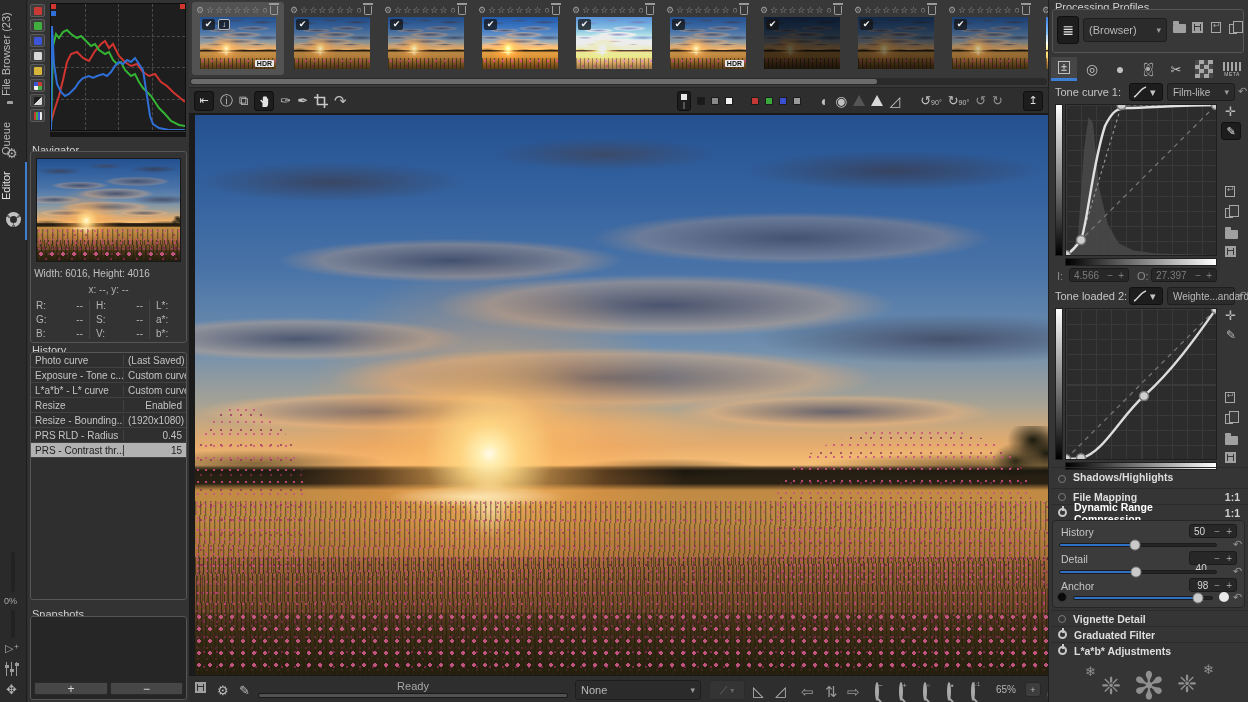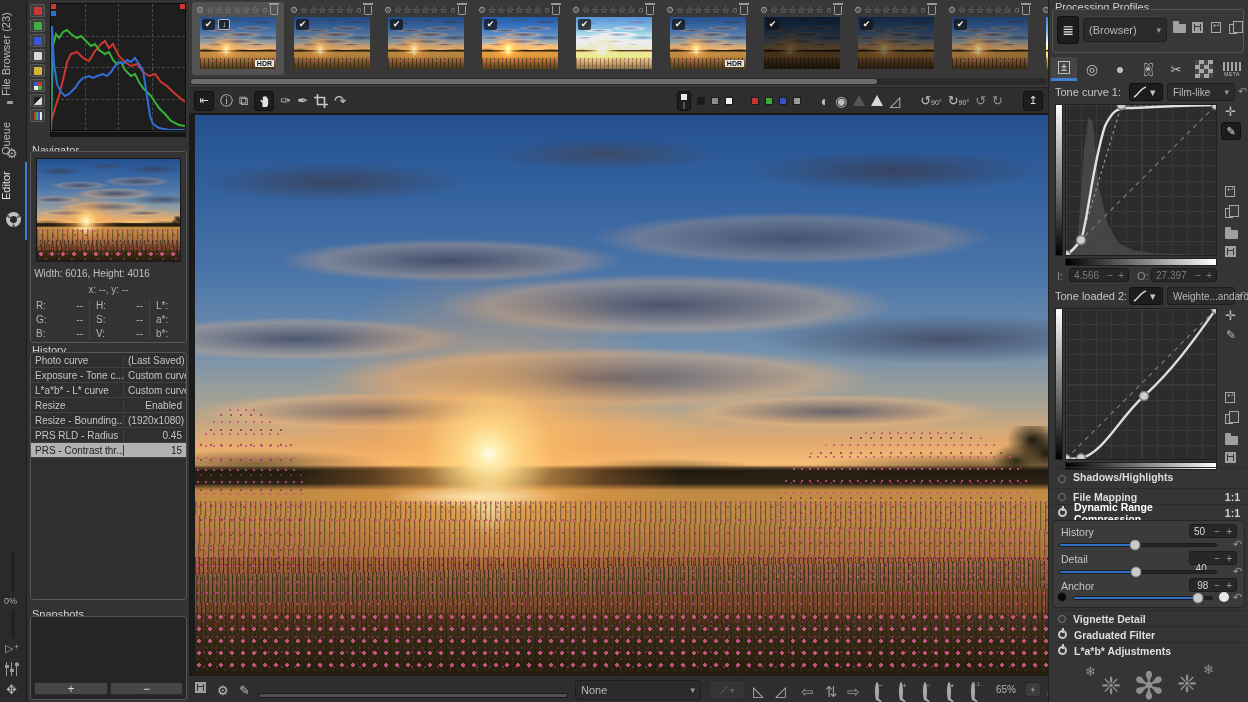--- a/index.html
+++ b/index.html
@@ -536,20 +536,21 @@
       <div class="spike spR"></div>
     </div>
   </div>
 
   <div class="statusbar">
     <div class="sbic" style="left:6px;top:6px;">
         <span class="i-save" style="display:block;"></span>
       </div>
     <span class="sbic" style="left:28px;">⚙</span>
     <span class="sbic" style="left:50px;">✎</span>
+    <div class="abs" style="left:69px;top:4px;width:310px;text-align:center;color:#a8a8a8;">Ready</div>
     <div class="progress">
         <div class="fill"></div>
       </div>
     <div class="sel" style="position:absolute;left:386px;top:4px;width:126px;height:20px;">
         <span>None</span>
         <span class="car">▾</span>
       </div>
     <div class="tbtn" style="position:absolute;left:520px;top:4px;width:36px;height:20px;opacity:.4;gap:3px;">
         <span>⟋</span>
         <span style="font-size:8px;">▾</span>

